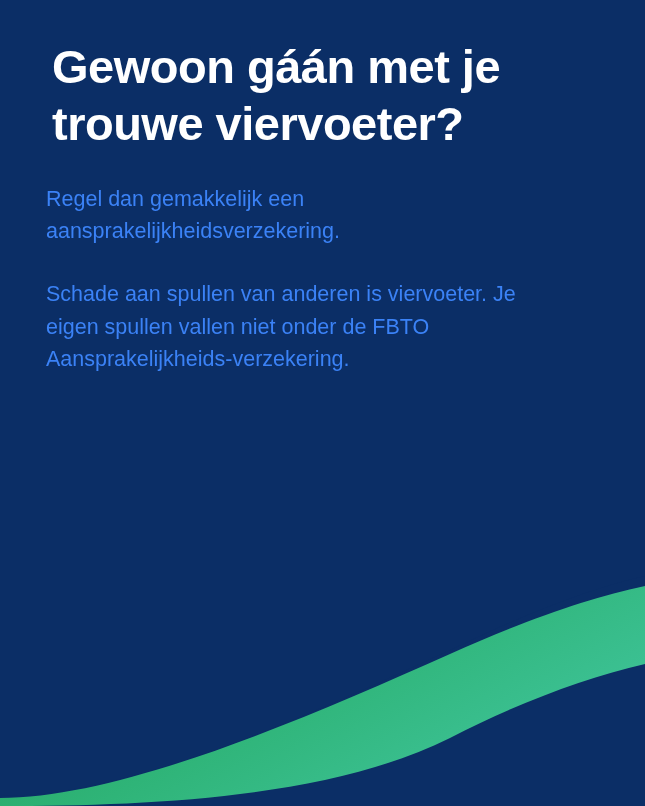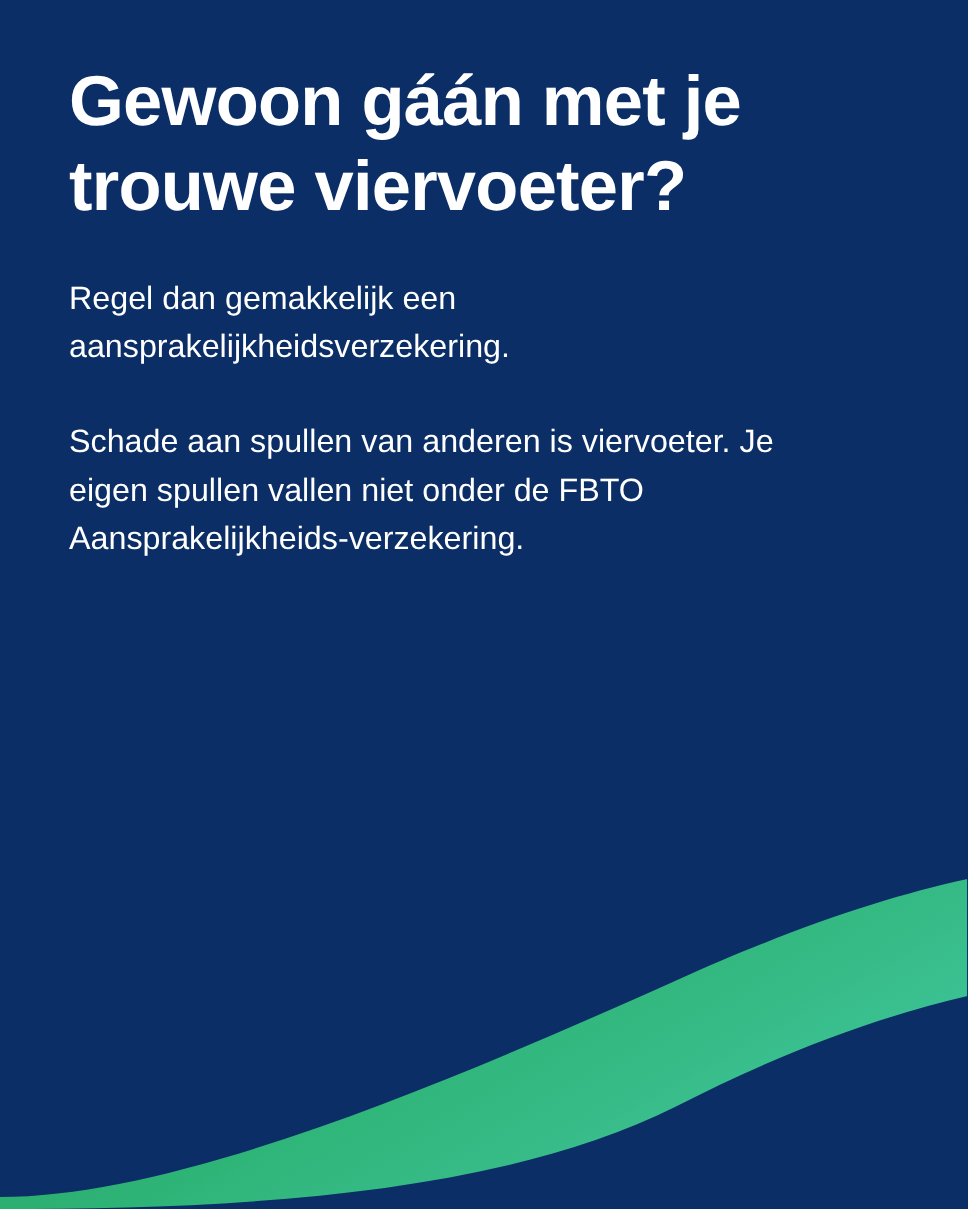--- a/index.html
+++ b/index.html
@@ -32,25 +32,25 @@
     position: relative;
     z-index: 2;
     padding: 38px 46px 0 46px;
   }
   .headline {
     color: #ffffff;
     font-size: 47px;
     line-height: 1.22;
     font-weight: bold;
     letter-spacing: -0.5px;
-    margin: 0 0 30px 0;
+    margin: 0 0 30px 6px;
     max-width: 560px;
   }
   .body-block {
-    color: #ffffff;
+    color: #3b82f6;
     font-size: 21.5px;
     line-height: 1.52;
     max-width: 520px;
     margin: 0;
   }
   .body-block + .body-block {
     margin-top: 30px;
   }
 </style>
 </head>

